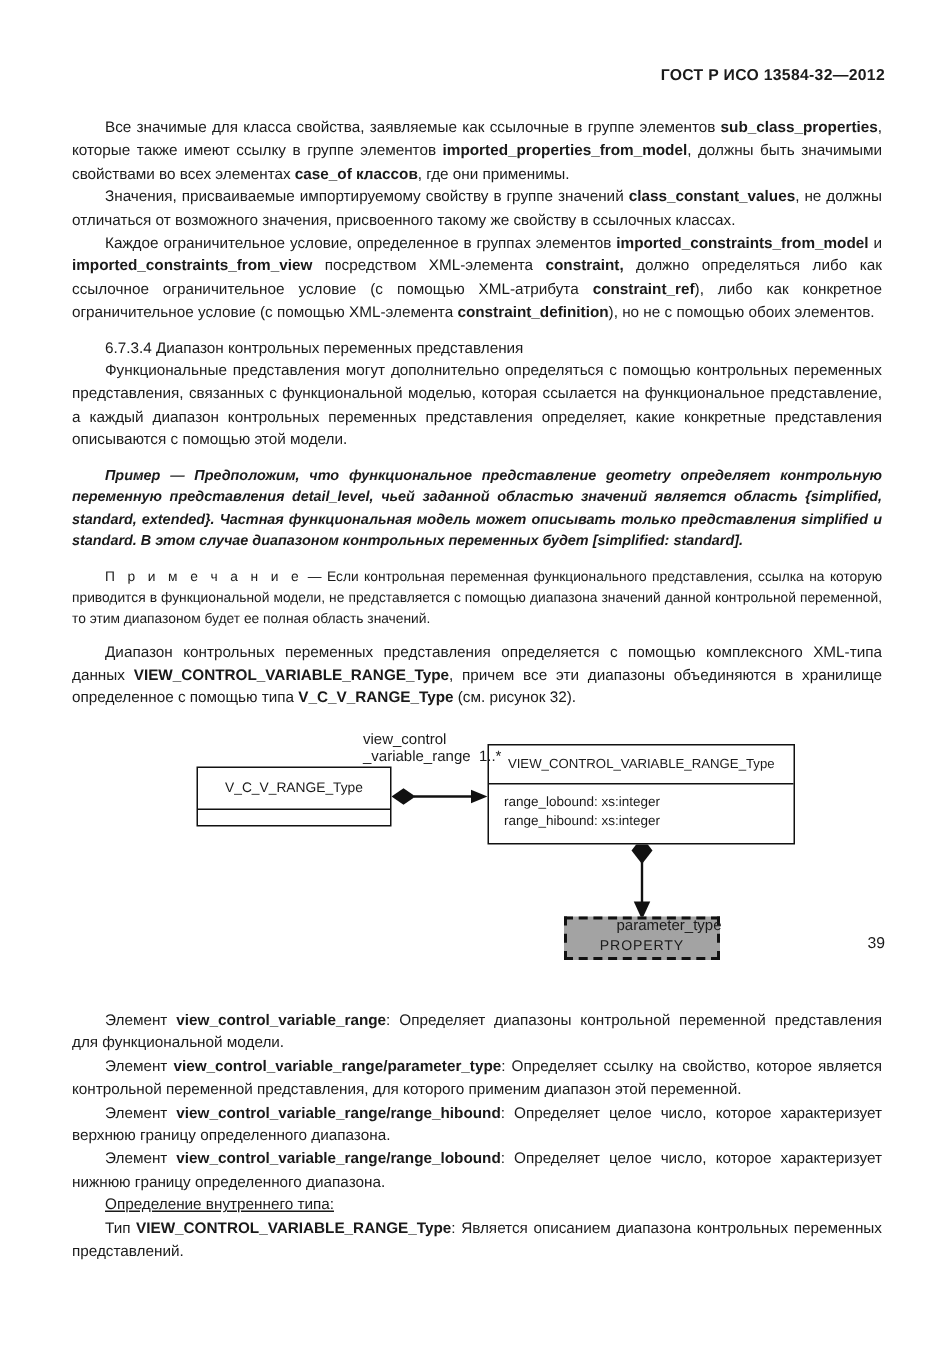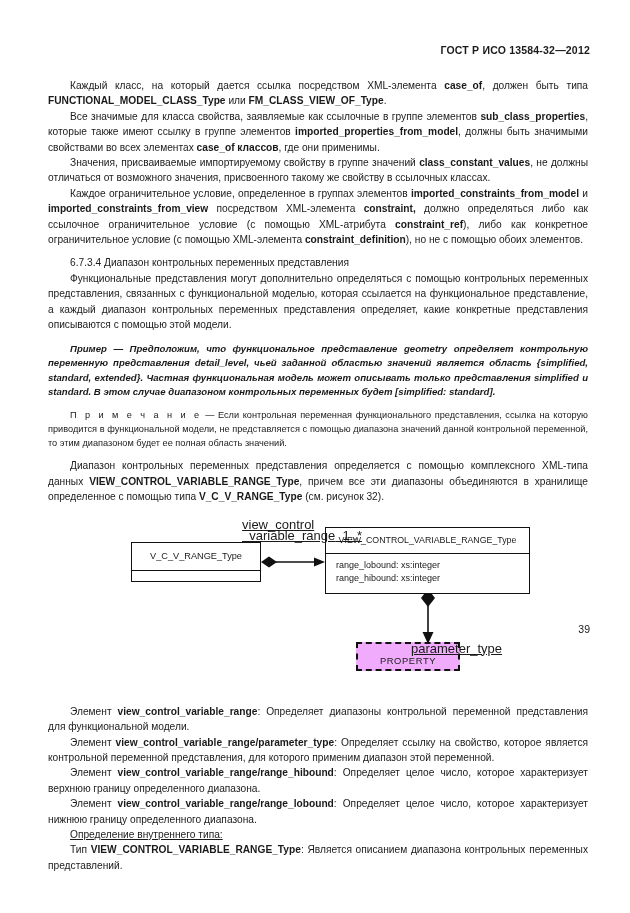--- a/index.html
+++ b/index.html
@@ -124,41 +124,40 @@
   #box-vcvr .c2 {
     height: 40px;
     padding-top: 5px;
     padding-left: 10px;
     line-height: 13.5px;
     font-size: 9px;
     text-align: left;
   }
 
   #box-property {
-    left: 308px;
+    left: 328px;
     top: 123px;
     width: 104px;
     height: 29px;
     border: 2.4px dashed #111;
-    background: #f0abfc;
+    background: #a3a3a3;
   }
   #box-property .c1 {
     height: 100%;
     line-height: 25px;
     text-align: center;
     font-size: 9.4px;
     letter-spacing: 0.6px;
   }
 
   .assoc-label {
     position: absolute;
-    font-size: 13px;
+    font-size: 10px;
     line-height: 11.5px;
     white-space: nowrap;
-    text-decoration: underline;
   }
   #lbl-vcvr-assoc {
     left: 194px;
     top: 0px;
     text-align: left;
   }
   #lbl-param-type {
     left: 363px;
     top: 104px;
     margin-top: 20px;
@@ -190,21 +189,20 @@
 </style>
 </head>
 <body>
 
 <div class="page">
 
   <div class="header">ГОСТ Р ИСО 13584-32—2012</div>
 
   <div class="content">
 
-    <p><span>Каждый класс, на который дается ссылка посредством XML-элемента </span><b>case_of</b><span>, должен быть типа </span><b>FUNCTIONAL_MODEL_CLASS_Type</b><span> или </span><b>FM_CLASS_VIEW_OF_Type</b><span>.</span></p>
 
     <p><span>Все значимые для класса свойства, заявляемые как ссылочные в группе элементов </span><b>sub_class_properties</b><span>, которые также имеют ссылку в группе элементов </span><b>imported_properties_from_model</b><span>, должны быть значимыми свойствами во всех элементах </span><b>case_of классов</b><span>, где они применимы.</span></p>
 
     <p><span>Значения, присваиваемые импортируемому свойству в группе значений </span><b>class_constant_values</b><span>, не должны отличаться от возможного значения, присвоенного такому же свойству в ссылочных классах.</span></p>
 
     <p><span>Каждое ограничительное условие, определенное в группах элементов </span><b>imported_constraints_from_model</b><span> и </span><b>imported_constraints_from_view</b><span> посредством XML-элемента </span><b>constraint,</b><span> должно определяться либо как ссылочное  ограничительное условие  (с помощью XML-атрибута </span><b>constraint_ref</b><span>),  либо как конкретное ограничительное условие (с помощью XML-элемента </span><b>constraint_definition</b><span>), но не с помощью обоих элементов.</span></p>
 
     <p class="sect">6.7.3.4 Диапазон контрольных переменных представления</p>
 
     <p>Функциональные представления могут дополнительно определяться с помощью контрольных переменных представления, связанных с функциональной моделью, которая ссылается на функциональное представление, а каждый диапазон контрольных переменных представления определяет, какие конкретные представления описываются с помощью этой модели.</p>

